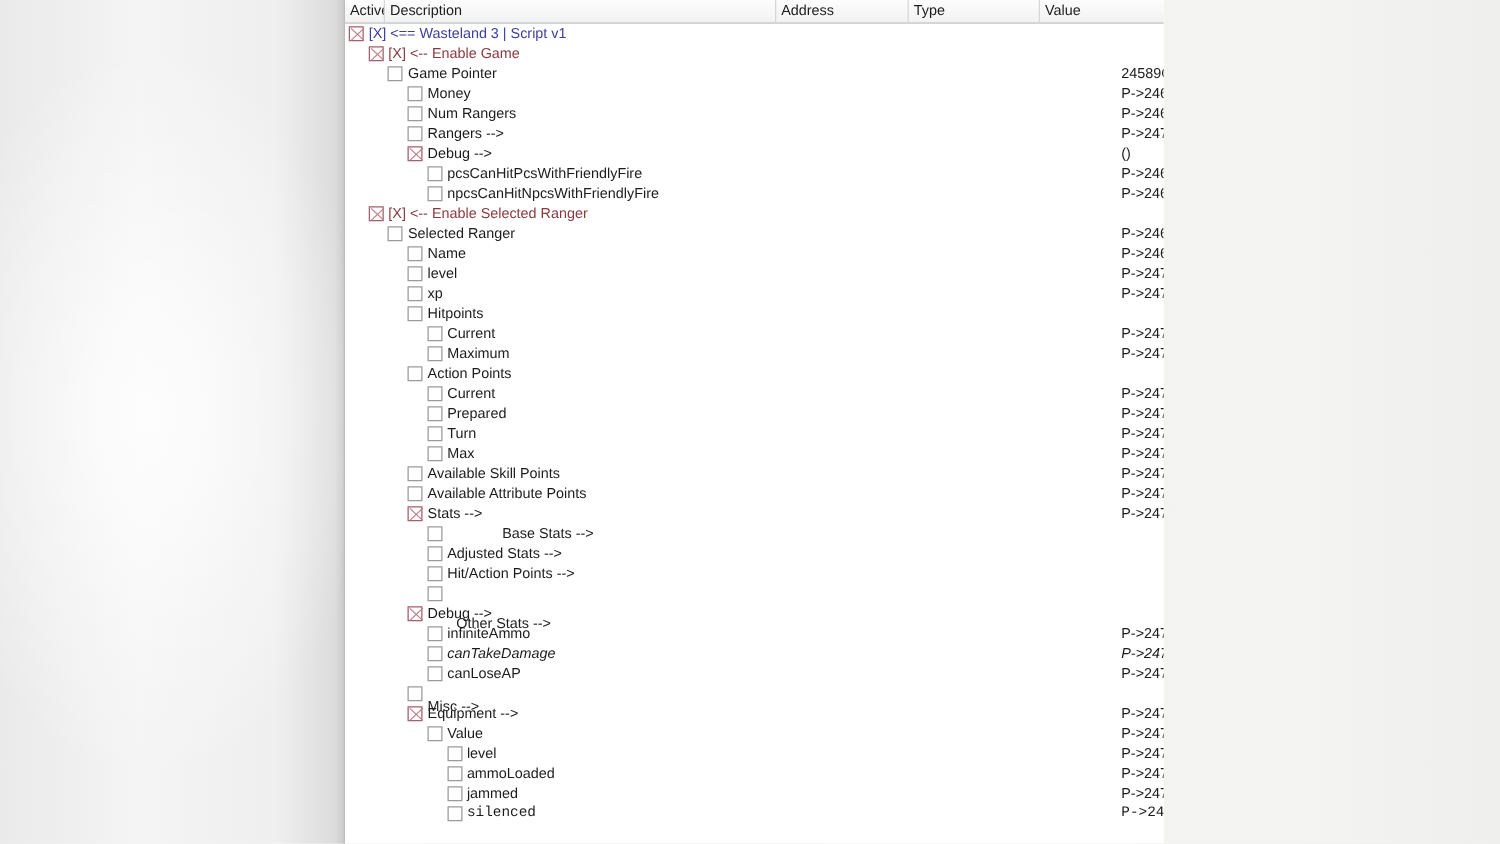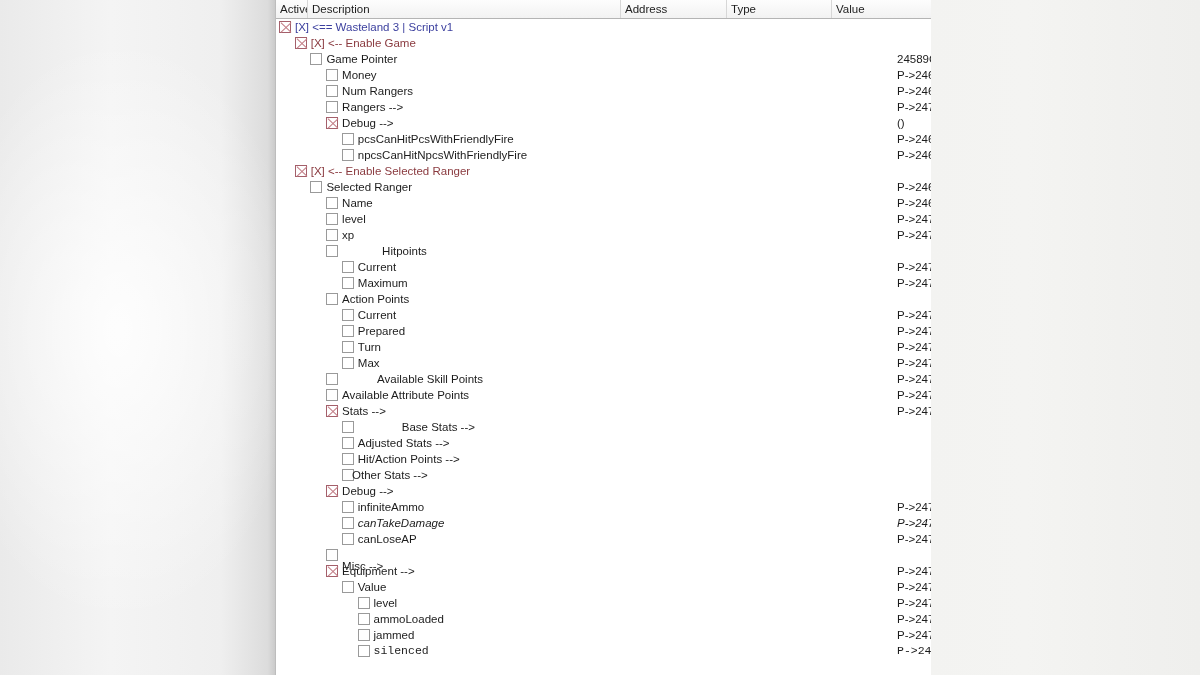--- a/index.html
+++ b/index.html
@@ -235,21 +235,21 @@
           <div class="desc" style="left: 66.1px;">level</div>
           <div class="addr">P-&gt;24785273AE0</div>
         </div>
         <div class="row" style="top: 208px;">
           <div class="cb" style="left: 50.1px;"></div>
           <div class="desc" style="left: 66.1px;">xp</div>
           <div class="addr">P-&gt;24785273D64</div>
         </div>
         <div class="row" style="top: 224px;">
           <div class="cb" style="left: 50.1px;"></div>
-          <div class="desc" style="left: 66.1px; margin-left: 40px;">Hitpoints</div>
+          <div class="desc" style="left: 66.1px;">Hitpoints</div>
           <div class="addr"></div>
           <div class="type"></div>
           <div class="val"></div>
         </div>
         <div class="row" style="top: 240px;">
           <div class="cb" style="left: 65.8px;"></div>
           <div class="desc" style="left: 81.8px;">Current</div>
           <div class="addr">P-&gt;24785273AB8</div>
         </div>
         <div class="row" style="top: 256px;">
@@ -279,21 +279,21 @@
           <div class="desc" style="left: 81.8px;">Turn</div>
           <div class="addr">P-&gt;247852302E0</div>
         </div>
         <div class="row" style="top: 336px;">
           <div class="cb" style="left: 65.8px;"></div>
           <div class="desc" style="left: 81.8px;">Max</div>
           <div class="addr">P-&gt;247852302DC</div>
         </div>
         <div class="row" style="top: 352px;">
           <div class="cb" style="left: 50.1px;"></div>
-          <div class="desc" style="left: 66.1px; margin-left: 35px;">Available Skill Points</div>
+          <div class="desc" style="left: 66.1px;">Available Skill Points</div>
           <div class="addr">P-&gt;24785273D78</div>
         </div>
         <div class="row" style="top: 368px;">
           <div class="cb" style="left: 50.1px;"></div>
           <div class="desc" style="left: 66.1px;">Available Attribute Points</div>
           <div class="addr">P-&gt;24785273D7C</div>
         </div>
         <div class="row" style="top: 384px; text-align: right;">
           <div class="cb checked" style="left: 50.1px;"></div>
           <div class="desc" style="left: 66.1px;">Stats  --&gt;</div>
@@ -317,21 +317,21 @@
         </div>
         <div class="row" style="top: 432px;">
           <div class="cb" style="left: 65.8px;"></div>
           <div class="desc" style="left: 81.8px;">Hit/Action Points  --&gt;</div>
           <div class="addr"></div>
           <div class="type"></div>
           <div class="val"></div>
         </div>
         <div class="row" style="top: 448px;">
           <div class="cb" style="left: 65.8px;"></div>
-          <div class="desc" style="left: 76px;">Other Stats --&gt;</div>
+          <div class="desc" style="left: 89px; margin-top: 24px;">Other Stats --&gt;</div>
           <div class="addr"></div>
           <div class="type"></div>
           <div class="val"></div>
         </div>
         <div class="row" style="top: 464px;">
           <div class="cb checked" style="left: 50.1px;"></div>
           <div class="desc" style="left: 66.1px;">Debug --&gt;</div>
           <div class="addr"></div>
           <div class="type"></div>
           <div class="val"></div>

